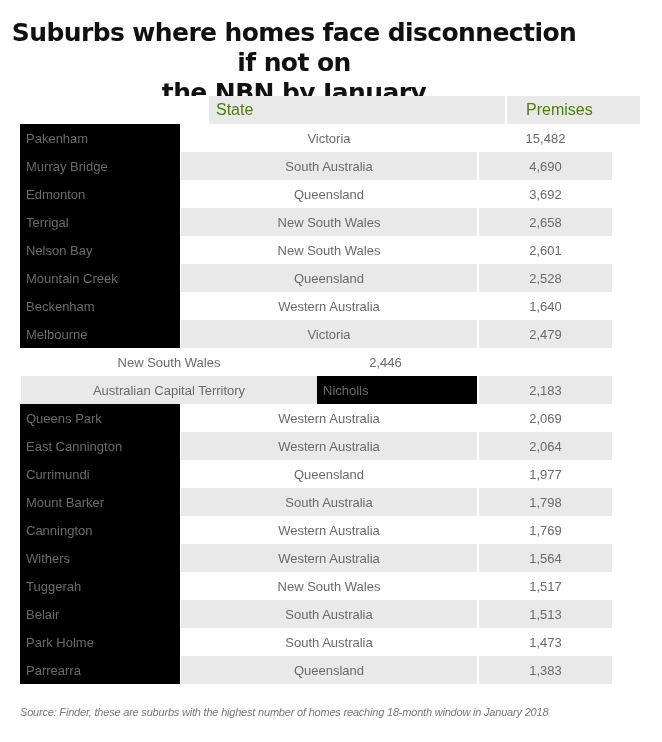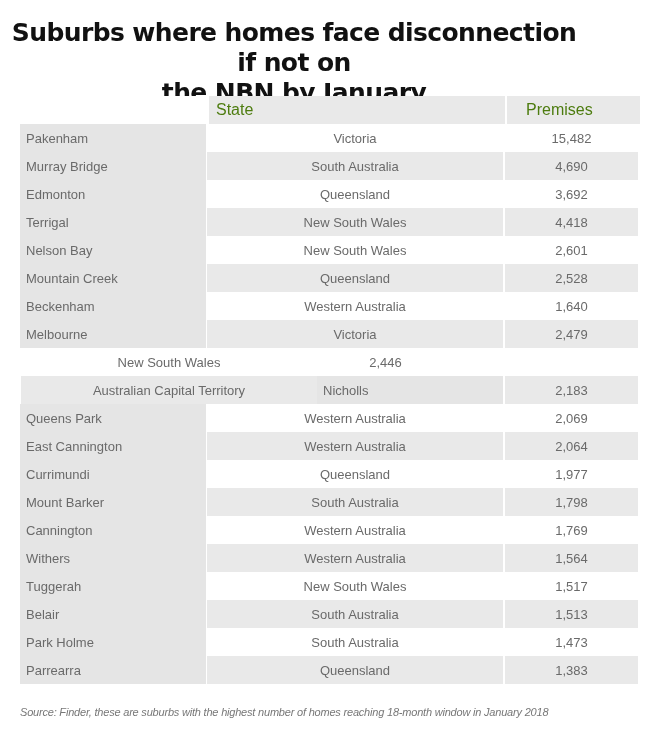--- a/index.html
+++ b/index.html
@@ -68,22 +68,22 @@
       height: 28px;
     }
     .body-row .cell {
       display: flex;
       align-items: center;
       font-size: 13px;
       color: #6a6a6a;
       box-sizing: border-box;
     }
     .c-suburb {
-      width: 186px;
-      background: #e5e5e5;
+      width: 160px;
+      background: #000000;
       padding-left: 6px;
     }
     .c-state {
       width: 296px;
       margin-left: 1px;
       justify-content: center;
     }
     .c-premises {
       width: 133px;
       margin-left: 2px;
@@ -134,21 +134,21 @@
       <div class="cell c-premises">4,690</div>
     </div>
     <div class="body-row plain">
       <div class="cell c-suburb">Edmonton</div>
       <div class="cell c-state">Queensland</div>
       <div class="cell c-premises">3,692</div>
     </div>
     <div class="body-row shaded">
       <div class="cell c-suburb">Terrigal</div>
       <div class="cell c-state">New South Wales</div>
-      <div class="cell c-premises">4,418</div>
+      <div class="cell c-premises">2,658</div>
     </div>
     <div class="body-row plain">
       <div class="cell c-suburb">Nelson Bay</div>
       <div class="cell c-state">New South Wales</div>
       <div class="cell c-premises">2,601</div>
     </div>
     <div class="body-row shaded">
       <div class="cell c-suburb">Mountain Creek</div>
       <div class="cell c-state">Queensland</div>
       <div class="cell c-premises">2,528</div>

